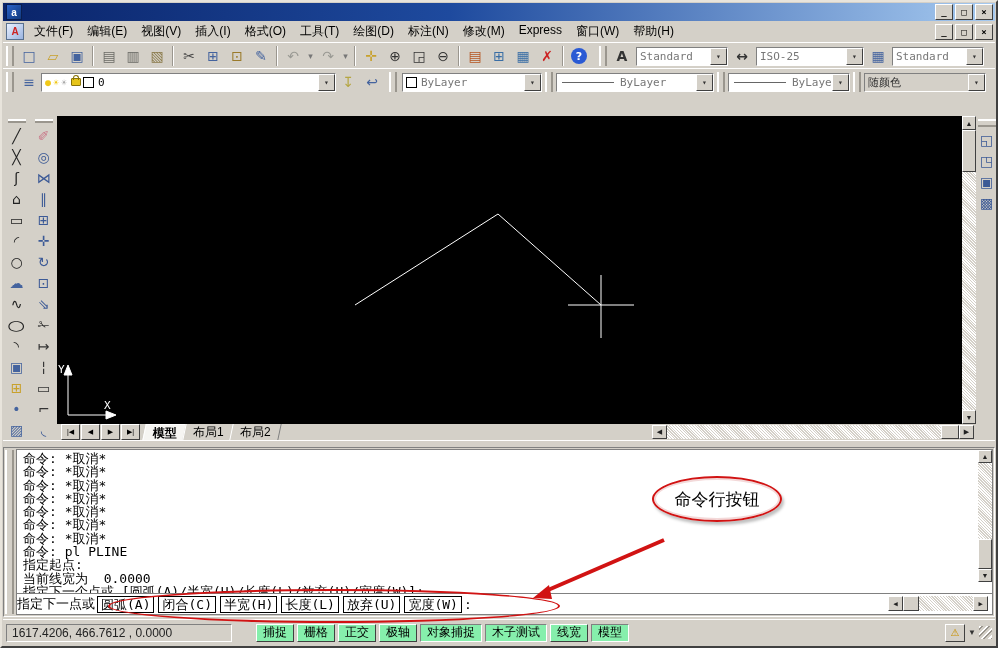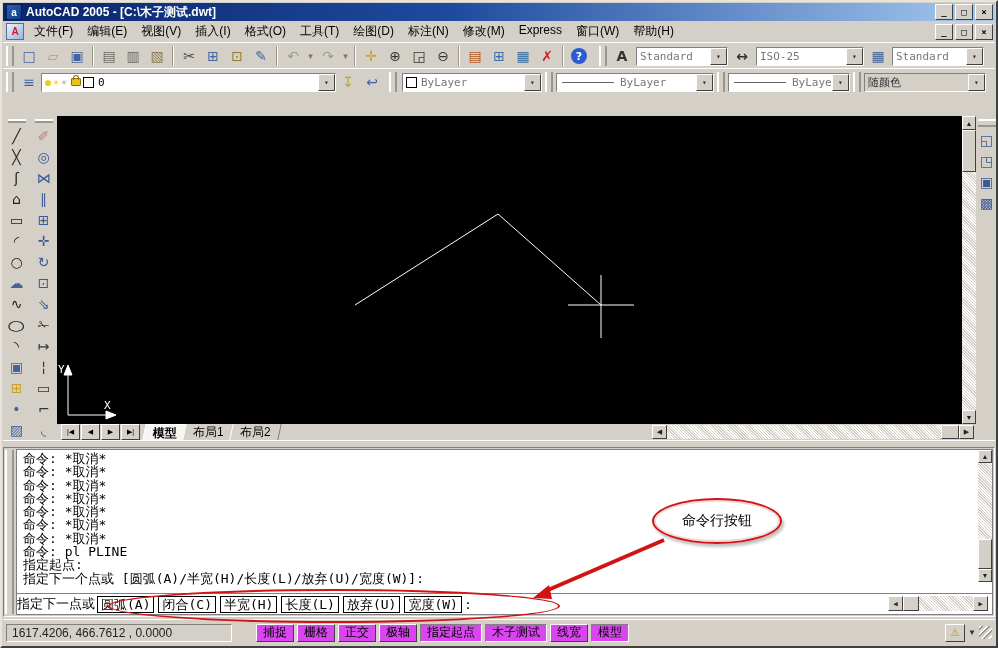--- a/index.html
+++ b/index.html
@@ -85,42 +85,41 @@
   #cmdvscroll{position:absolute;right:0;top:0;width:14px;height:146px;}
   #cmdinput{height:20px;border-top:1px solid #808080;display:flex;align-items:center;
     font-family:"DejaVu Sans Mono",monospace;font-size:13px;position:relative;}
   .cmd-btn{border:1px solid #000;padding:0 3px;margin:0 2px;background:#fff;line-height:15px;}
   #cmdhscroll{position:absolute;right:4px;top:2px;width:100px;height:15px;display:flex;}
   
   #statusbar{left:3px;top:619px;right:3px;height:26px;background:#d4d0c8;border-top:1px solid #fff;display:flex;align-items:center;padding:0 3px;box-sizing:border-box;}
   #coords{width:226px;height:18px;border:1px solid;border-color:#808080 #fff #fff #808080;
     display:flex;align-items:center;padding-left:5px;font-size:12px;color:#222;box-sizing:border-box;margin-right:24px;}
   .toggle{height:18px;padding:0 6px;margin-right:3px;display:flex;align-items:center;font-size:12px;
-    border:1px solid;border-color:#fff #404040 #404040 #fff;background:#d946ef;box-sizing:border-box;}
+    border:1px solid;border-color:#fff #404040 #404040 #fff;background:#86efac;box-sizing:border-box;}
   .toggle.pressed{border-color:#808080 #fff #fff #808080;}
   #statusright{margin-left:auto;display:flex;align-items:center;gap:3px;}
   .comm{width:18px;height:16px;background:#d4d0c8;border:1px solid;border-color:#fff #404040 #404040 #fff;
     display:flex;align-items:center;justify-content:center;font-size:10px;color:#c89000;}
   .resize-grip{width:13px;height:13px;background:repeating-linear-gradient(135deg,#fff 0 2px,#9a968e 2px 3px,#d4d0c8 3px 5px);}
   
-  .callout-oval{left:652px;top:498px;width:126px;height:42px;border:2px solid #d11313;border-radius:50%;
-    display:flex;align-items:center;justify-content:center;font-size:14px;color:#000;z-index:60;
+  .callout-oval{left:652px;top:476px;width:126px;height:42px;border:2px solid #d11313;border-radius:50%;
+    display:flex;align-items:center;justify-content:center;font-size:17px;color:#000;z-index:60;
     box-shadow:2px 3px 3px rgba(0,0,0,0.25), inset 0 0 0 2px #f3d9d9;background:transparent;
     font-family:"Liberation Sans","DejaVu Sans",sans-serif;}
   .buttons-oval{left:108px;top:589px;width:448px;height:30px;border:2px solid #d11313;border-radius:50%;z-index:60;pointer-events:none;}
   #annsvg{left:0;top:0;width:998px;height:648px;z-index:59;pointer-events:none;}
 </style>
 </head>
 <body>
 
 <div id="frame"></div>
 
 <div id="titlebar" class="abs">
   <span class="app-ico">a</span>
-  <span>AutoCAD 2005 - [C:\木子测试.dwt]</span>
   <span class="cap-btns" id="capbtns">
       <span class="cap">_</span>
       <span class="cap">□</span>
       <span class="cap">×</span>
     </span>
 </div>
 
 <div id="menubar" class="abs">
   <span class="mdi-ico">A</span>
   <span id="menuitems" style="display:flex;">
@@ -478,21 +477,21 @@
     <div class="vbtn" style="width: 17px;">
       <span class="glyph" style="color: rgb(60, 90, 150);">▩</span>
     </div>
   </div>
 
 <div id="splitter" class="abs"></div>
 
 <div id="cmdwin" class="abs">
   <div id="cmdgrip"></div>
   <div id="cmdbody">
-    <div id="cmdhist"><div>命令: *取消*</div><div>命令: *取消*</div><div>命令: *取消*</div><div>命令: *取消*</div><div>命令: *取消*</div><div>命令: *取消*</div><div>命令: *取消*</div><div>命令: pl PLINE</div><div>指定起点:</div><div>指定下一个点或 [圆弧(A)/半宽(H)/长度(L)/放弃(U)/宽度(W)]:</div></div>
+    <div id="cmdhist"><div>命令: *取消*</div><div>命令: *取消*</div><div>命令: *取消*</div><div>命令: *取消*</div><div>命令: *取消*</div><div>命令: *取消*</div><div>命令: *取消*</div><div>命令: pl PLINE</div><div>指定起点:</div><div>当前线宽为  0.0000</div><div>指定下一个点或 [圆弧(A)/半宽(H)/长度(L)/放弃(U)/宽度(W)]:</div></div>
     <div id="cmdvscroll">
       <div class="sb-btn" style="width:14px;height:13px;">▲</div>
       <div class="sb-track" style="width:14px;height:76px;"></div>
       <div class="sb-thumb" style="width:14px;height:30px;"></div>
       <div class="sb-btn" style="width:14px;height:13px;">▼</div>
     </div>
     <div id="cmdinput">
       <span>指定下一点或</span>
       <span id="cmdbtns" style="display:flex;align-items:center;">
           <span class="cmd-btn">圆弧(A)</span>
@@ -513,21 +512,21 @@
   </div>
 </div>
 
 <div id="statusbar" class="abs">
   <div id="coords">1617.4206, 466.7612 ,  0.0000</div>
   <span id="toggles" style="display:flex;">
       <span class="toggle">捕捉</span>
       <span class="toggle">栅格</span>
       <span class="toggle">正交</span>
       <span class="toggle">极轴</span>
-      <span class="toggle pressed">指定起点</span>
+      <span class="toggle pressed">对象捕捉</span>
       <span class="toggle pressed">木子测试</span>
       <span class="toggle">线宽</span>
       <span class="toggle pressed">模型</span>
     </span>
   <span id="statusright">
     <span class="comm">⚠</span>
     <span style="font-size:8px;color:#333;">▼</span>
     <span class="resize-grip"></span>
   </span>
 </div>

